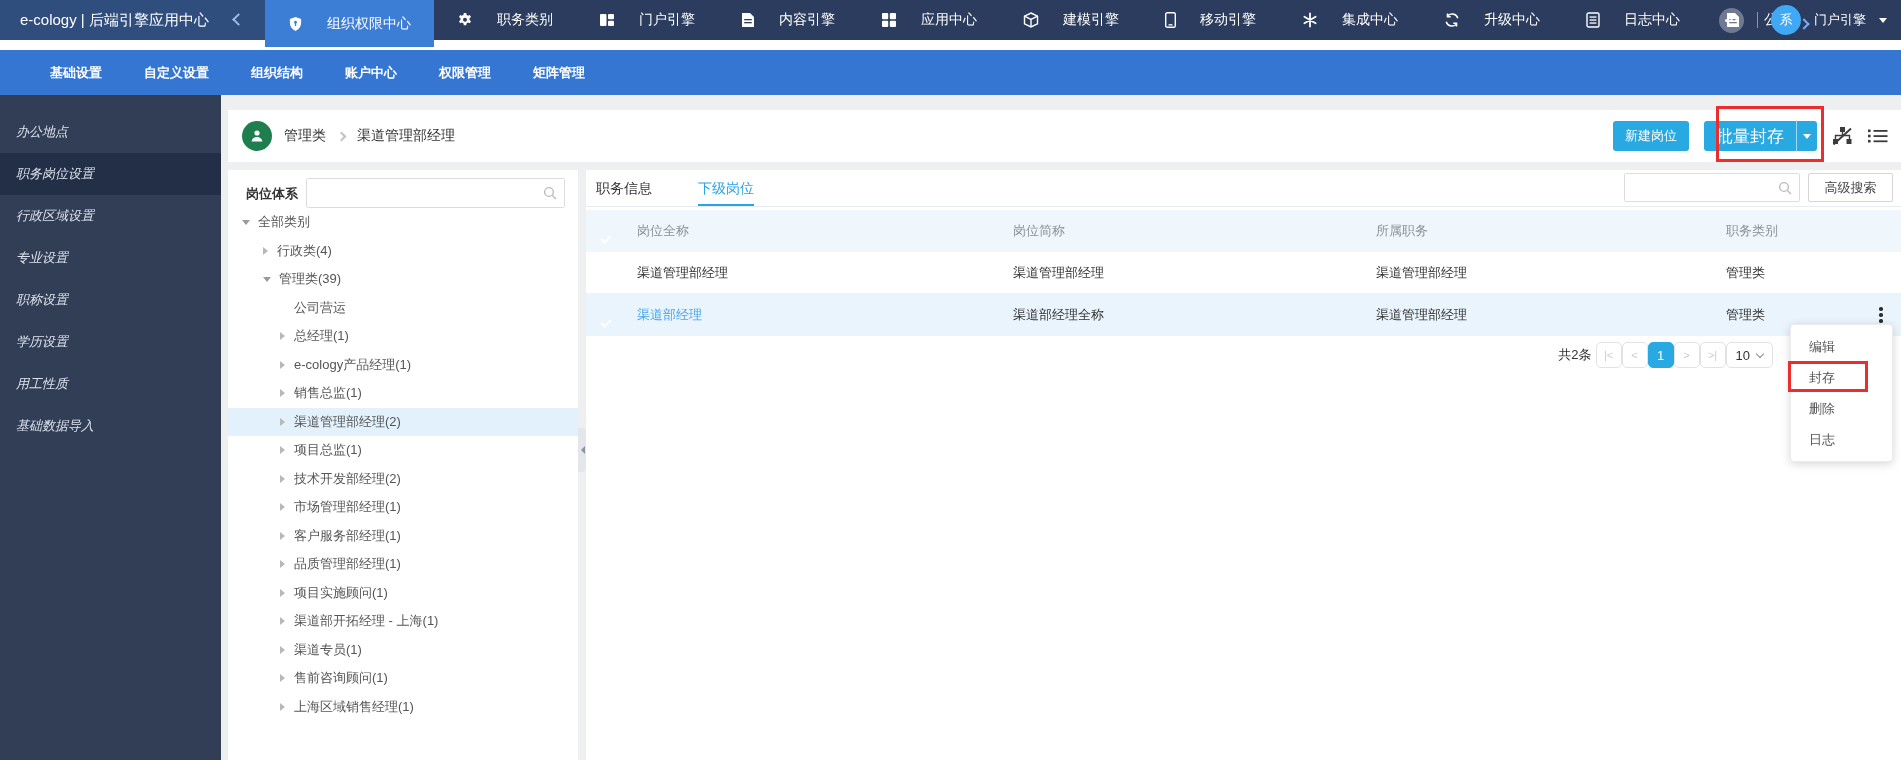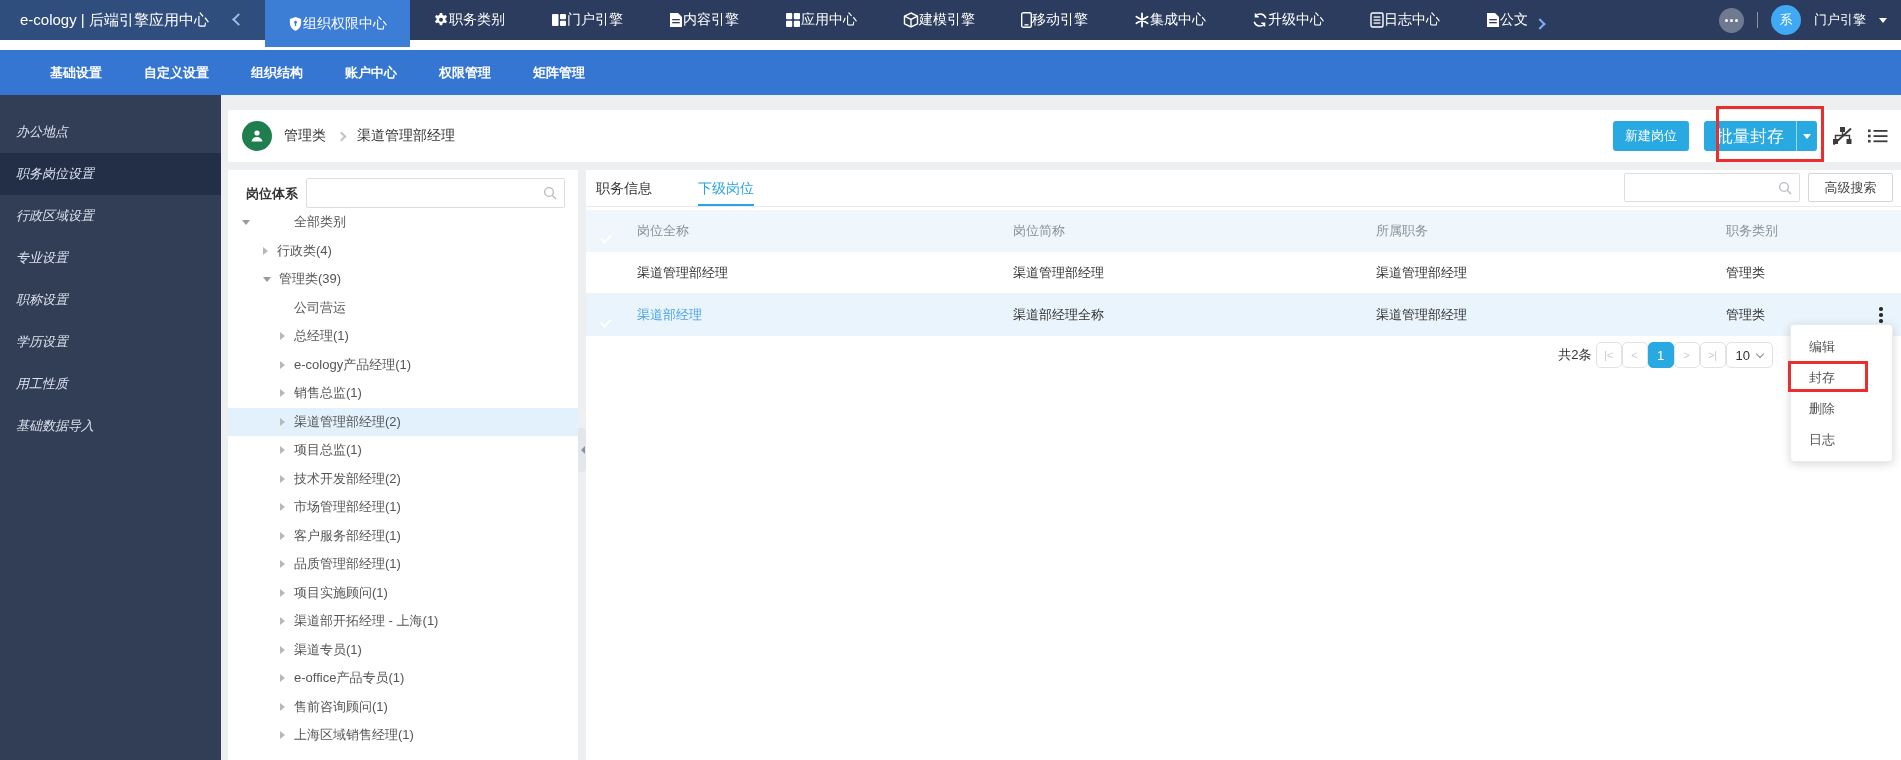--- a/index.html
+++ b/index.html
@@ -6,21 +6,21 @@
   body { font-family:"Liberation Sans","DejaVu Sans",sans-serif; background:#fff; }
   .screen { position:relative; width:1901px; height:760px; overflow:hidden; background:#fff; }
 
   
   .topbar { position:absolute; left:0; top:0; right:0; height:40px; background:#2b3c5e; }
   .brand { position:absolute; left:0; top:0; width:275px; height:40px; background:#2f4d7d;
            color:#fff; font-size:15px; line-height:40px; padding-left:20px; white-space:nowrap; }
   .back-chevron { position:absolute; left:234px; top:15px; width:9px; height:9px;
            border-left:2px solid #9db9e6; border-bottom:2px solid #9db9e6; transform:rotate(45deg); }
   .modules { position:absolute; left:265px; top:0; height:47px; display:flex; align-items:flex-start; }
-  .mod { display:flex; align-items:center; gap:0; padding:0 23px; height:40px; color:#fff; font-size:14px; white-space:nowrap; cursor:pointer; }
+  .mod { display:flex; align-items:center; gap:24px; padding:0 23px; height:40px; color:#fff; font-size:14px; white-space:nowrap; cursor:pointer; }
   .mod.active { background:#3c7dd6; height:47px; }
   .mod svg { display:block; flex:none; }
   .more-chevron { align-self:center; width:8px; height:8px; margin-left:2px;
            border-top:2px solid #7fa9f2; border-right:2px solid #7fa9f2; transform:rotate(45deg); }
   .top-right { position:absolute; right:14px; top:0; height:40px; display:flex; align-items:center; gap:13px; }
   .ellipsis-btn { width:25px; height:25px; border-radius:50%; background:rgba(255,255,255,.32);
            display:flex; align-items:center; justify-content:center; gap:2px; }
   .ellipsis-btn i { width:3px; height:3px; border-radius:50%; background:#fff; }
   .topbar-divider { width:1px; height:16px; background:rgba(255,255,255,.45); }
   .avatar { width:30px; height:30px; border-radius:50%; background:#3fa9f5; color:#fff; font-size:13px;
@@ -55,21 +55,21 @@
            display:flex; align-items:center; justify-content:center; cursor:pointer; }
 
   
   .tree-panel { position:absolute; left:228px; top:170px; width:350px; bottom:0; background:#fff; }
   .tree-label { position:absolute; left:18px; top:15px; font-size:13px; font-weight:bold; color:#333; }
   .tree-search { position:absolute; left:78px; right:13px; top:8px; height:30px; border:1px solid #ddd; border-radius:2px; background:#fff; }
   .tree-search input { width:100%; height:100%; border:none; outline:none; padding:0 28px 0 8px; font-size:13px; color:#333; }
   .tree-search svg { position:absolute; right:7px; top:7px; }
   .tree-list { position:absolute; left:0; right:0; top:38px; bottom:0; font-size:13px; color:#555; overflow:hidden; }
   .tnode { height:28.5px; display:flex; align-items:center; cursor:pointer; }
-  .tnode.lvl0 { padding-left:14px;gap:36px; } .tnode.lvl1 { padding-left:35px; } .tnode.lvl2 { padding-left:52px; }
+  .tnode.lvl0 { padding-left:14px; } .tnode.lvl1 { padding-left:35px; } .tnode.lvl2 { padding-left:52px; }
   .tnode.selected { background:#e2f1fc; }
   .arr-exp { width:0; height:0; border-left:4px solid transparent; border-right:4px solid transparent;
            border-top:5px solid #9a9a9a; margin-right:8px; flex:none; }
   .arr-col { width:0; height:0; border-top:4px solid transparent; border-bottom:4px solid transparent;
            border-left:5px solid #b8b8b8; margin-right:9px; flex:none; }
   .arr-none { width:5px; margin-right:9px; flex:none; }
   .collapse-handle { position:absolute; left:578px; top:428px; width:9px; height:44px; background:#e3e6ea;
            border-radius:0 5px 5px 0; display:flex; align-items:center; justify-content:center; cursor:pointer; }
   .collapse-handle i { width:0; height:0; border-top:4px solid transparent; border-bottom:4px solid transparent; border-right:4px solid #8a94a6; }
 
@@ -386,24 +386,20 @@
       <div class="tnode lvl2">
           <i class="arr-col"></i>
           <span>渠道部开拓经理 - 上海(1)</span>
         </div>
       <div class="tnode lvl2">
           <i class="arr-col"></i>
           <span>渠道专员(1)</span>
         </div>
       <div class="tnode lvl2">
           <i class="arr-col"></i>
-          <span>e-office产品专员(1)</span>
-        </div>
-      <div class="tnode lvl2">
-          <i class="arr-col"></i>
           <span>售前咨询顾问(1)</span>
         </div>
       <div class="tnode lvl2">
           <i class="arr-col"></i>
           <span>上海区域销售经理(1)</span>
         </div>
     </div>
   </section>
 
   <div class="collapse-handle">

